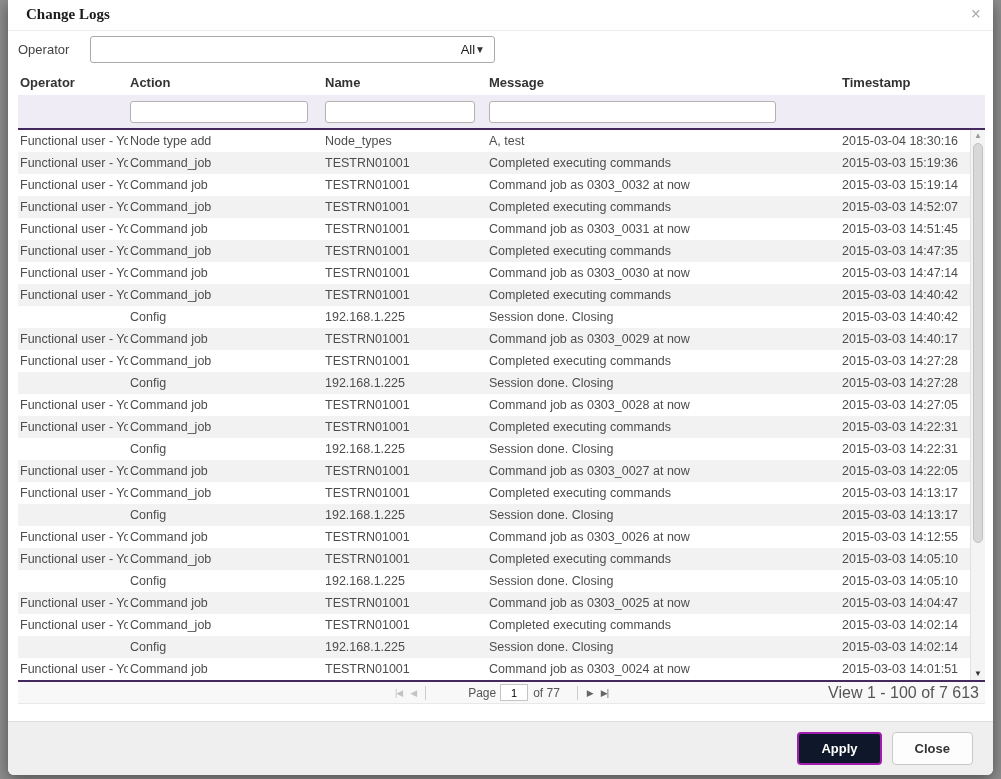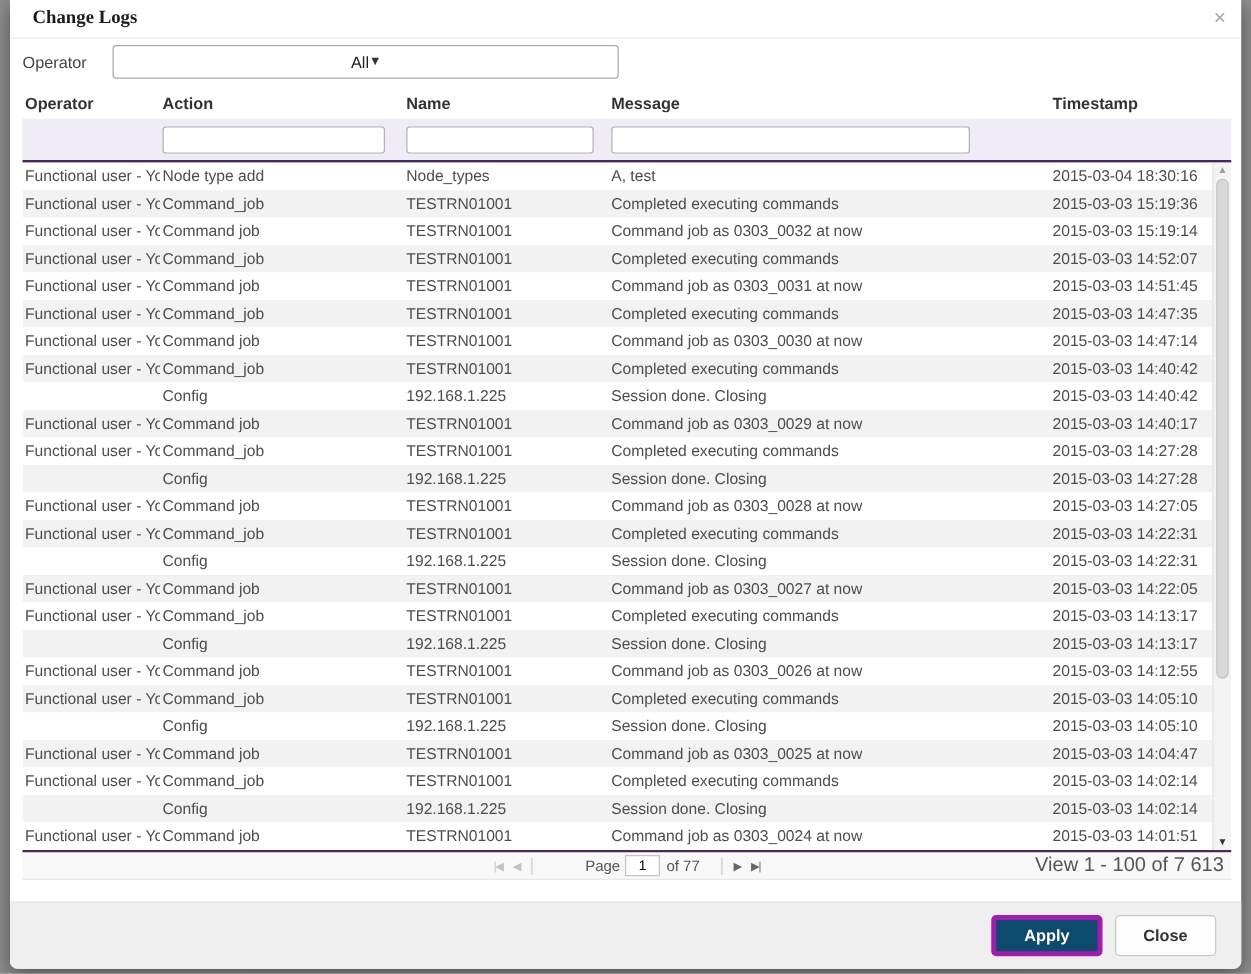--- a/index.html
+++ b/index.html
@@ -16,21 +16,21 @@
   }
   
   .dlg-header { height:31px; position:relative; border-bottom:1px solid #ececec;font-family:Liberation Serif, serif; }
   .dlg-title { position:absolute; left:18px; top:6px; font-size:15px; font-weight:bold; color:#1b1b1b; }
   .dlg-close { position:absolute; right:12px; top:3px; font-size:18px; font-weight:bold; color:#aaaaaa; cursor:pointer; line-height:22px; }
   
   .operator-row { height:36px; display:flex; align-items:center; padding-left:10px; }
   .op-label { width:72px; font-size:13px; color:#444; }
   .select {
     width:405px; height:27px; border:1px solid #a9a9a9; border-radius:3px;
-    display:flex; align-items:center; justify-content:center;
+    display:flex; align-items:center; justify-content:flex-end;
     padding:0 9px 0 10px; font-size:13px; color:#222; background:#fff; cursor:pointer;
   }
   .sel-arrow { font-size:10px; color:#333; }
   
   .grid { margin:2px 8px 0 10px; width:967px; }
   .cell { padding:0 2px; white-space:nowrap; overflow:hidden; }
   .col-operator  { width:110px; flex:0 0 110px; }
   .col-action    { width:195px; flex:0 0 195px; }
   .col-name      { width:164px; flex:0 0 164px; }
   .col-message   { width:353px; flex:0 0 353px; }
@@ -63,21 +63,21 @@
   .page-input { width:28px; height:17px; font-size:11px; text-align:center; border:1px solid #c5c5c5; margin-right:5px; font-family:inherit; }
   .of-label { margin-right:12px;text-align:right; }
   .view-range { position:absolute; right:6px; font-size:16px; color:#555; }
   
   .dlg-footer {
     position:absolute; left:0; right:0; bottom:0; height:54px;
     background:#efefef; border-top:1px solid #dedede; border-radius:0 0 6px 6px;
     display:flex; align-items:center; justify-content:flex-end; gap:10px; padding-right:20px;
   }
   .btn { height:33px; padding:0 22px; font-size:13px; font-weight:bold; border-radius:4px; cursor:pointer; font-family:inherit; }
-  .btn-apply { background:#0c4a6e; border:4px solid #a21caf; color:#fff; }
+  .btn-apply { background:#0f172a; border:2px solid #a21caf; color:#fff; }
   .btn-close { background:#fdfdfd; border:1px solid #c8c8c8; color:#333; }
 </style>
 </head>
 <body>
 
 <div class="dialog">
 
   <div class="dlg-header">
     <span class="dlg-title">Change Logs</span>
     <span class="dlg-close">×</span>

